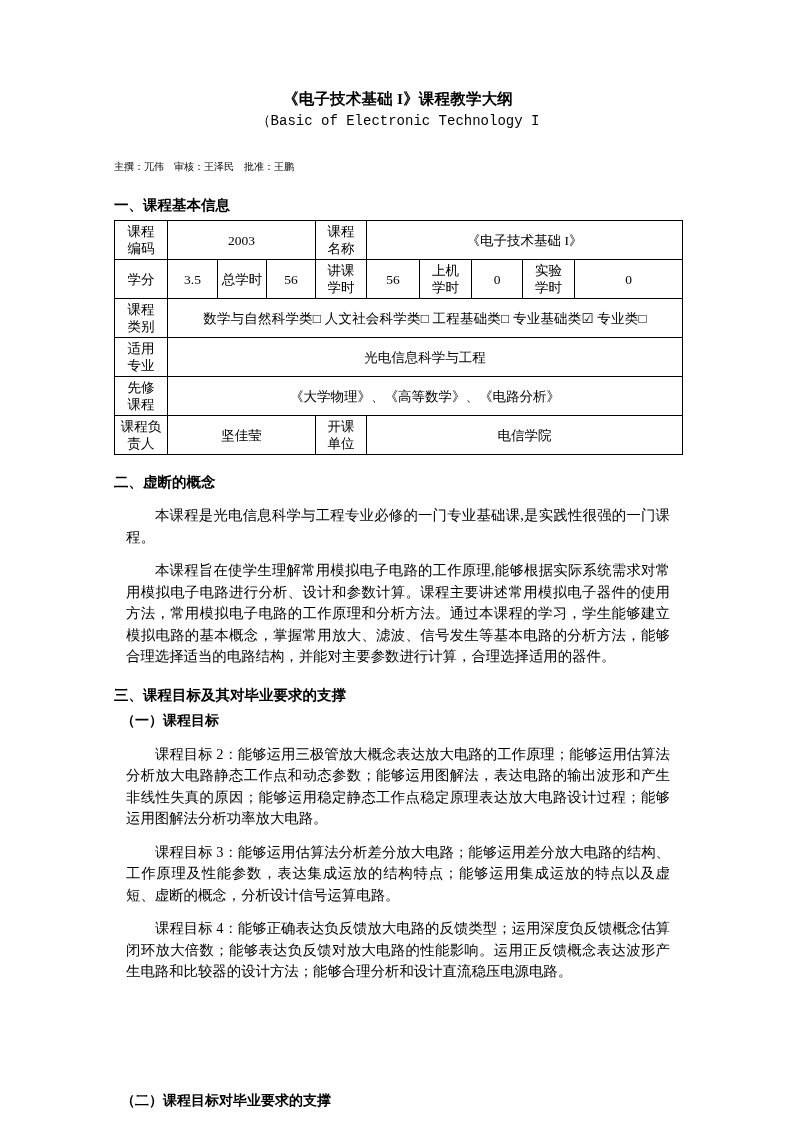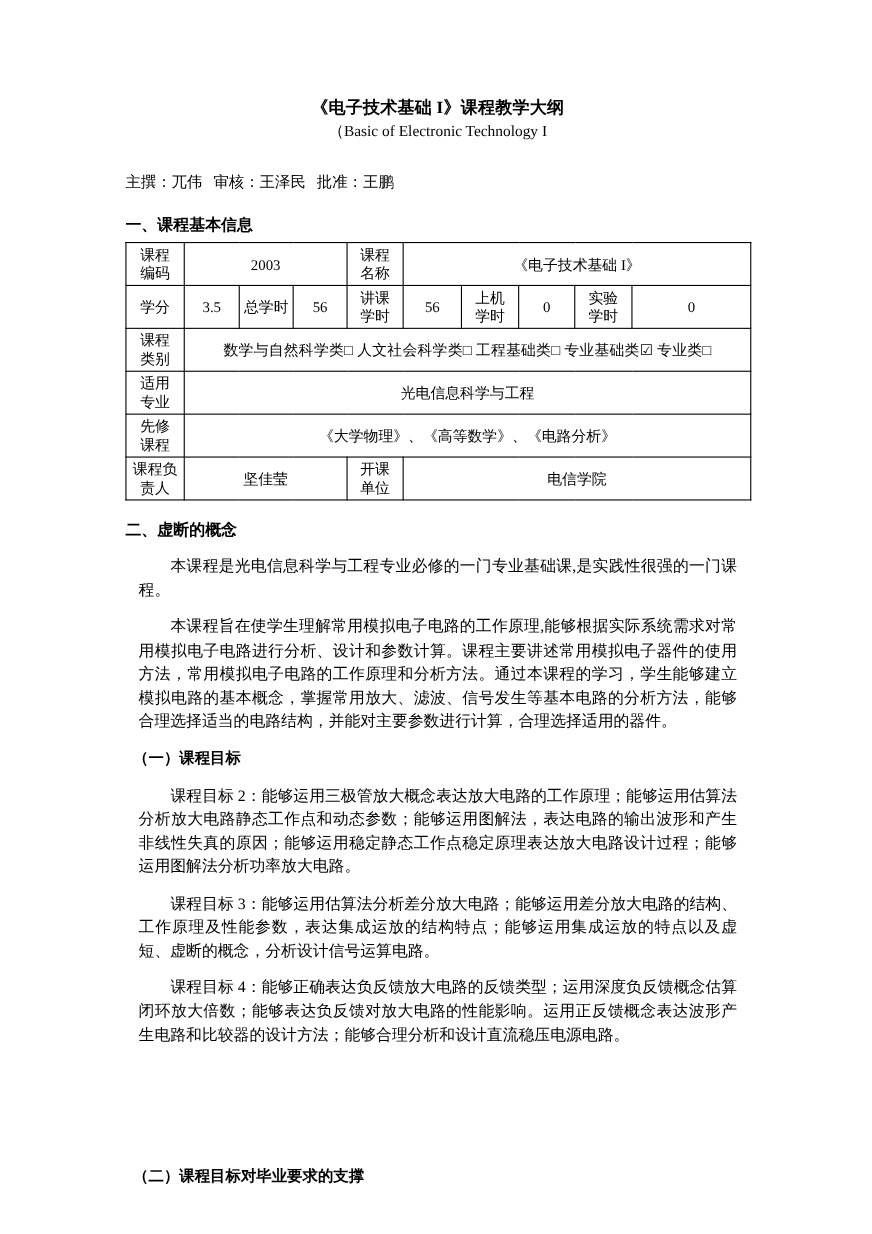--- a/index.html
+++ b/index.html
@@ -36,25 +36,25 @@
     font-size: 15.5px;
     letter-spacing: 0.2px;
     line-height: 22px;
     margin: 0;
   }
   .doc-subtitle {
     text-align: center;
     font-size: 14px;
     line-height: 22px;
     margin: 0 0 0 0;
-    font-family: Liberation Serif, serif;
+    font-family: Liberation Mono, monospace;
   }
   .byline {
     margin: 24px 0 0 0;
-    font-size: 14px;
+    font-size: 10px;
     line-height: 22px;
   }
   .byline .sep { display:inline-block; width: 10px; }
 
   
   .h-section {
     font-weight: bold;
     font-size: 14.5px;
     line-height: 22px;
     margin: 16px 0 4px 0;
@@ -202,20 +202,21 @@
             </td>
         <td colspan="5">电信学院</td>
       </tr>
     </tbody>
       </table>
 
     <div class="h-section">二、虚断的概念</div>
     <p class="body">本课程是光电信息科学与工程专业必修的一门专业基础课,是实践性很强的一门课程。</p>
     <p class="body">本课程旨在使学生理解常用模拟电子电路的工作原理,能够根据实际系统需求对常用模拟电子电路进行分析、设计和参数计算。课程主要讲述常用模拟电子器件的使用方法，常用模拟电子电路的工作原理和分析方法。通过本课程的学习，学生能够建立模拟电路的基本概念，掌握常用放大、滤波、信号发生等基本电路的分析方法，能够合理选择适当的电路结构，并能对主要参数进行计算，合理选择适用的器件。</p>
 
+    <div class="h-section">三、课程目标及其对毕业要求的支撑</div>
     <div class="h-sub">（一）课程目标</div>
 
     <p class="body">课程目标 2：能够运用三极管放大概念表达放大电路的工作原理；能够运用估算法分析放大电路静态工作点和动态参数；能够运用图解法，表达电路的输出波形和产生非线性失真的原因；能够运用稳定静态工作点稳定原理表达放大电路设计过程；能够运用图解法分析功率放大电路。</p>
     <p class="body">课程目标 3：能够运用估算法分析差分放大电路；能够运用差分放大电路的结构、工作原理及性能参数，表达集成运放的结构特点；能够运用集成运放的特点以及虚短、虚断的概念，分析设计信号运算电路。</p>
     <p class="body">课程目标 4：能够正确表达负反馈放大电路的反馈类型；运用深度负反馈概念估算闭环放大倍数；能够表达负反馈对放大电路的性能影响。运用正反馈概念表达波形产生电路和比较器的设计方法；能够合理分析和设计直流稳压电源电路。</p>
 
     <div class="spacer-lg"></div>
 
     <div class="h-sub">（二）课程目标对毕业要求的支撑</div>
 

